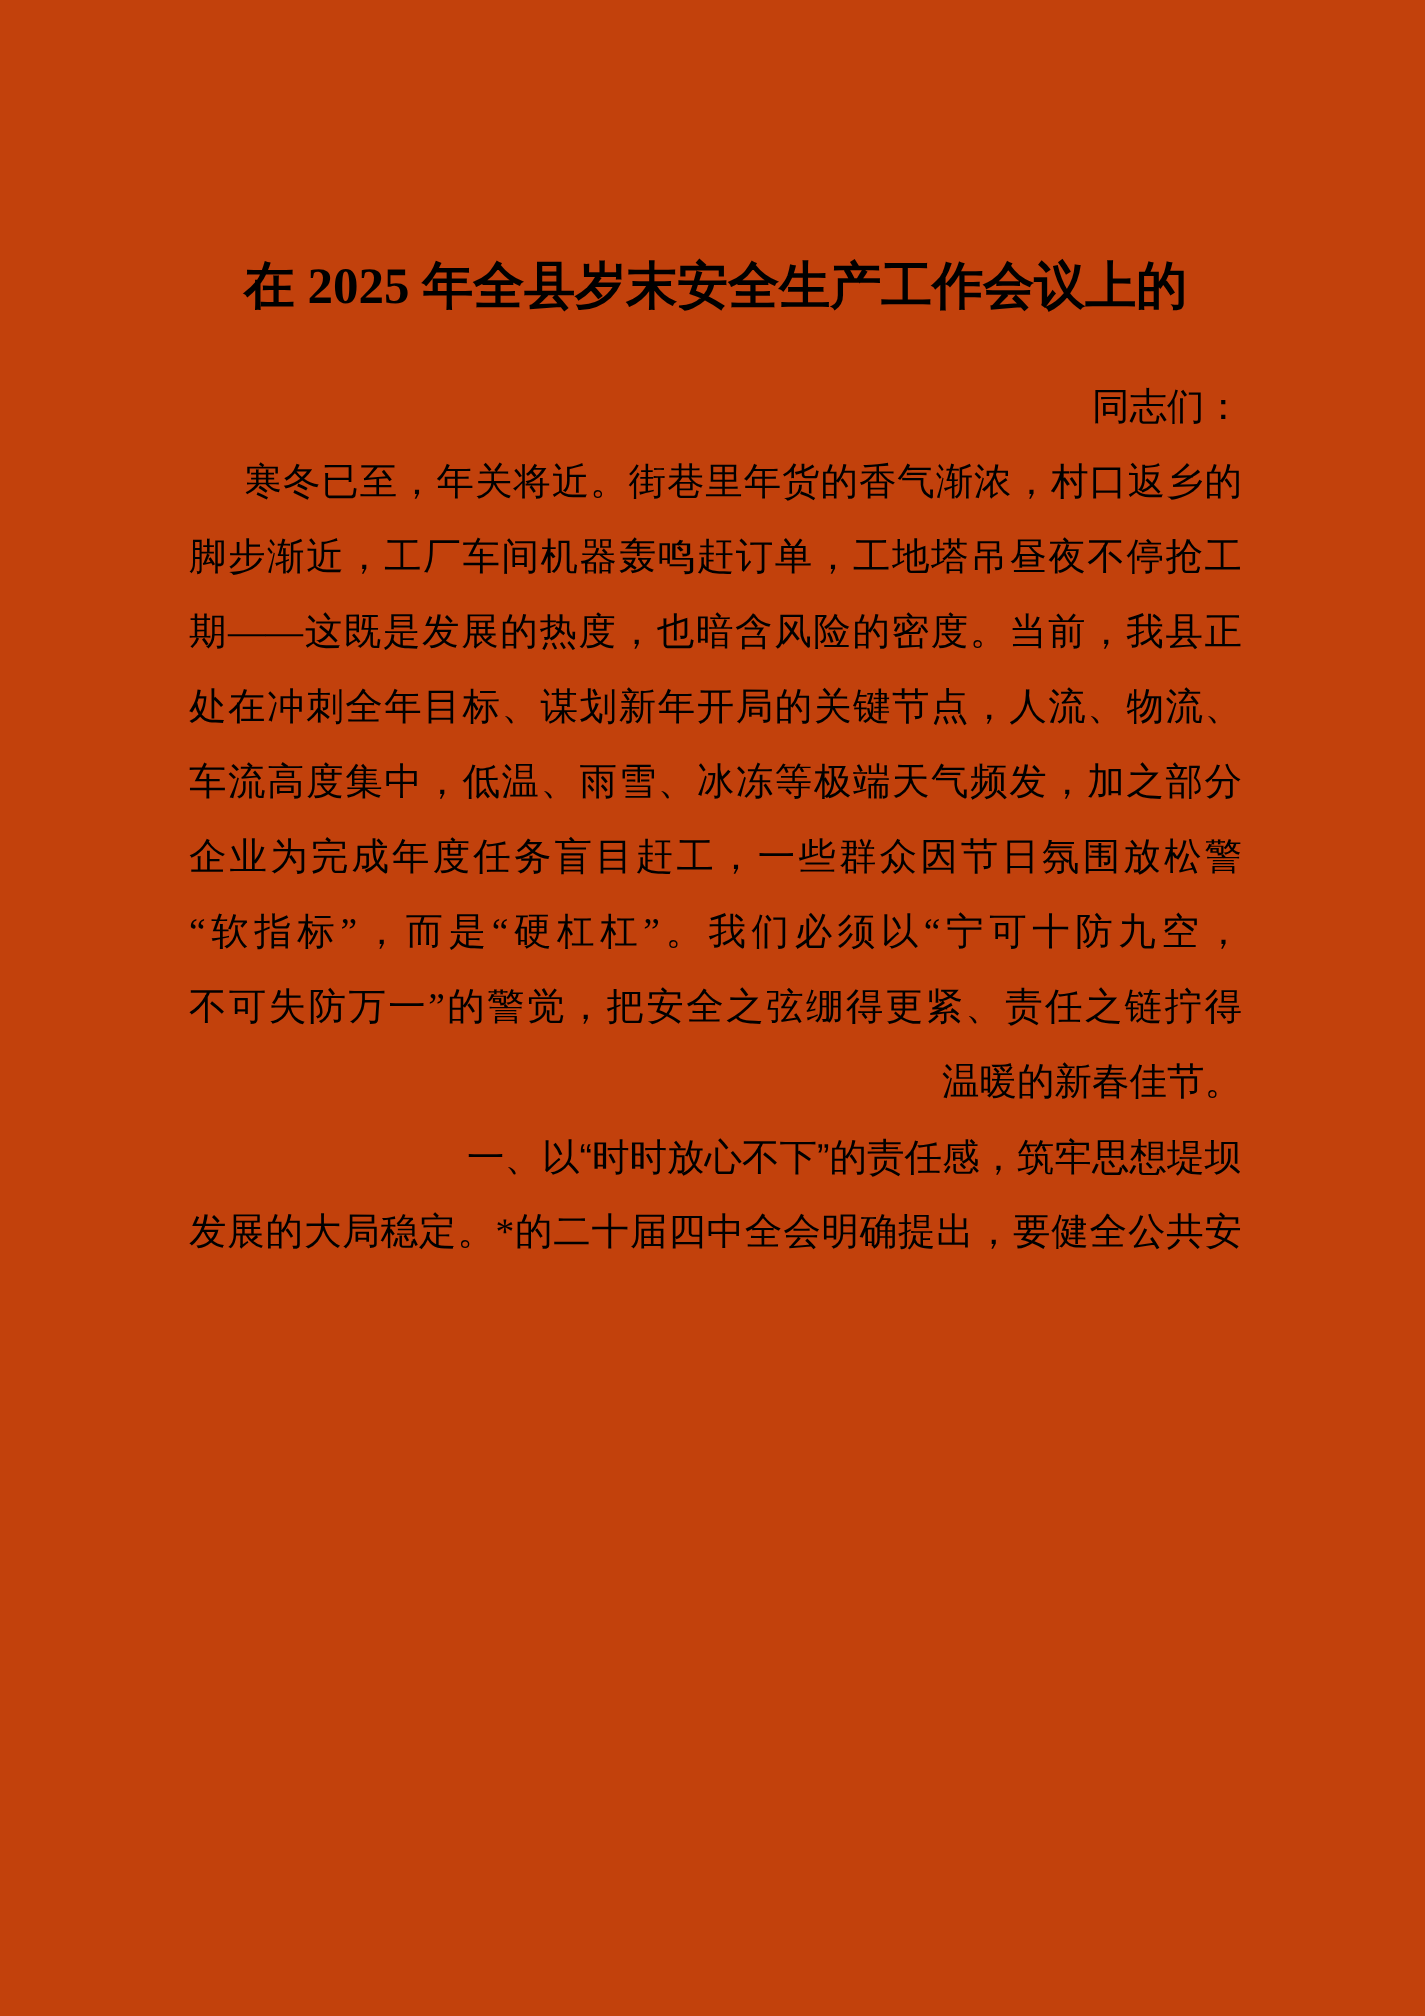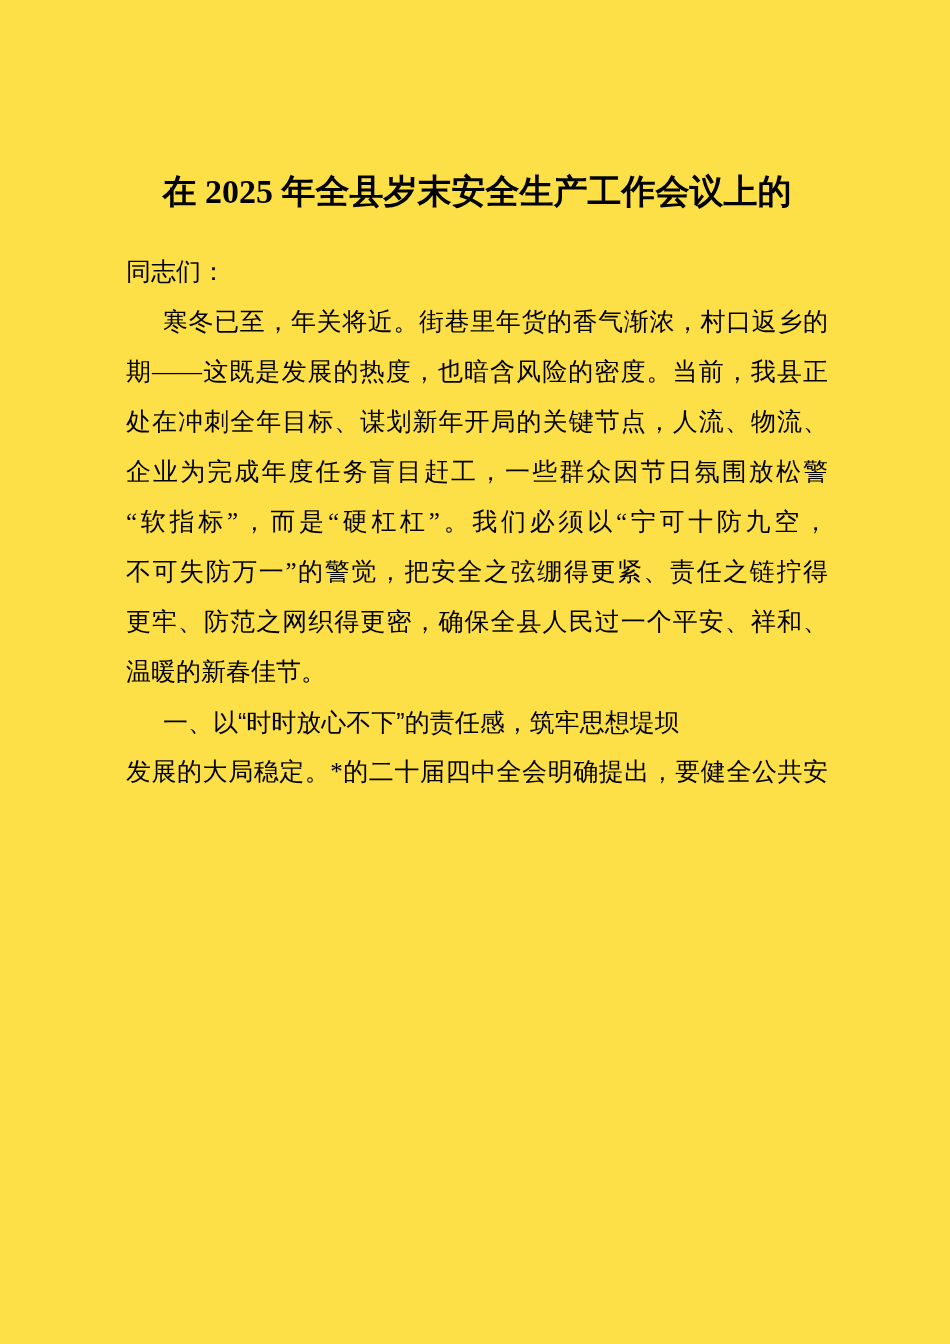--- a/index.html
+++ b/index.html
@@ -4,21 +4,21 @@
 <style>
   html, body {
     margin: 0;
     padding: 0;
     background: #ffffff;
   }
   .page {
     position: relative;
     width: 950px;
     height: 1344px;
-    background: #fde047;
+    background: #c2410c;
     overflow: hidden;
   }
   .content {
     padding: 167px 122px 0 126px; 
   }
   .title {
     margin: 0;
     color: #000000;
     font-family: "Liberation Serif", "DejaVu Serif", serif;
     font-weight: bold;
@@ -31,20 +31,21 @@
   }
   .body-text {
     margin-top: 30px;
   }
   .line {
     color: #000000;
     font-size: 25px;
     line-height: 50px;
     height: 50px;
     overflow: hidden;
+    text-align: right;
   }
   .line.body {
     font-family: "Liberation Serif", "DejaVu Serif", serif;
   }
   .line.heading {
     font-family: "Liberation Sans", "DejaVu Sans", sans-serif;
     font-weight: normal;
   }
   .line.indent {
     padding-left: 37px;
@@ -58,24 +59,25 @@
 <body>
 
 <div class="page">
   <div class="content">
     <h1 class="title">
       <span class="title-line">在 2025 年全县岁末安全生产工作会议上的</span>
     </h1>
     <div class="body-text" id="body-lines">
         <div class="line body">同志们：</div>
         <div class="line body indent justify">寒冬已至，年关将近。街巷里年货的香气渐浓，村口返乡的</div>
+        <div class="line body justify">脚步渐近，工厂车间机器轰鸣赶订单，工地塔吊昼夜不停抢工</div>
         <div class="line body justify">期——这既是发展的热度，也暗含风险的密度。当前，我县正</div>
         <div class="line body justify">处在冲刺全年目标、谋划新年开局的关键节点，人流、物流、</div>
+        <div class="line body justify">车流高度集中，低温、雨雪、冰冻等极端天气频发，加之部分</div>
         <div class="line body justify">企业为完成年度任务盲目赶工，一些群众因节日氛围放松警</div>
         <div class="line body justify">“软指标”，而是“硬杠杠”。我们必须以“宁可十防九空，</div>
         <div class="line body justify">不可失防万一”的警觉，把安全之弦绷得更紧、责任之链拧得</div>
-        <div class="line body justify">更牢、防范之网织得更密，确保全县人民过一个平安、祥和、</div>
         <div class="line body">温暖的新春佳节。</div>
         <div class="line heading indent">一、以“时时放心不下”的责任感，筑牢思想堤坝</div>
         <div class="line body justify">发展的大局稳定。*的二十届四中全会明确提出，要健全公共安</div>
       </div>
   </div>
 </div>
 
 </body></html>

